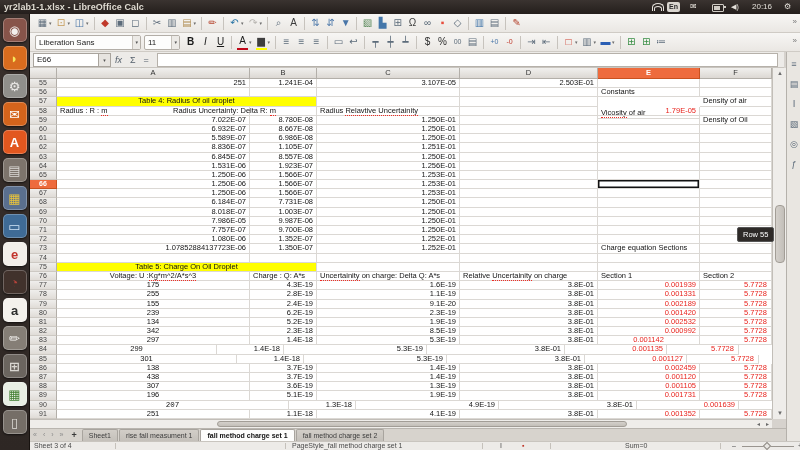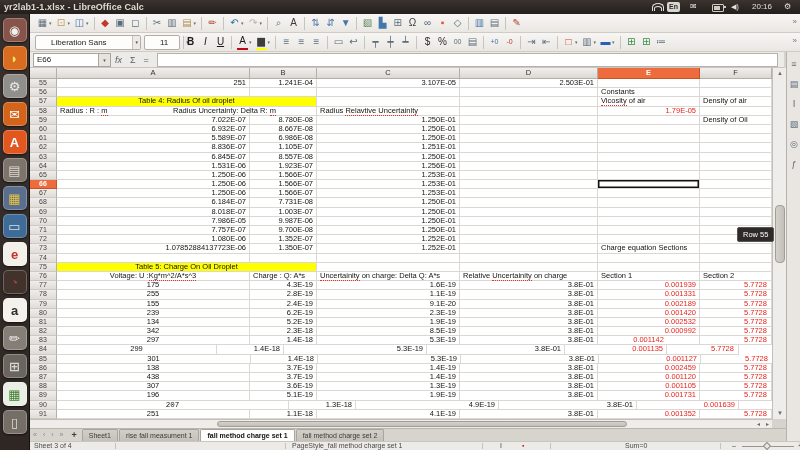--- a/index.html
+++ b/index.html
@@ -26,21 +26,21 @@
   
   .tbar{position:absolute;left:30px;width:770px;height:19px;background:linear-gradient(#f7f6f4,#eae7e3);
     border-bottom:1px solid #cfcbc5;display:flex;align-items:center;padding-left:5px;box-sizing:border-box;z-index:5;}
   #tb1{top:14px;} #tb2{top:33px;}
   .tbtn{display:inline-flex;align-items:center;height:15px;padding:0 1px;margin:0 1px;border-radius:2px;}
   .g{display:inline-block;min-width:11px;text-align:center;font-size:10px;line-height:14px;color:#5d6c7b;}
   .dd{font-size:5px;color:#6d6d6d;margin-left:1px;}
   .tsep{display:inline-block;width:1px;height:13px;background:#c7c3bd;margin:0 3px;}
   .combo{display:inline-flex;align-items:center;background:#fdfdfc;border:1px solid #b3aea7;
     height:13px;font-size:8px;color:#222;margin-right:3px;border-radius:2px;}
-  .combo .cval{padding:0 15px;white-space:nowrap;}
+  .combo .cval{padding:0 3px;white-space:nowrap;}
   .combo .carr{font-size:5px;color:#555;border-left:1px solid #c6c2bb;background:#eceae6;
     height:100%;display:flex;align-items:center;padding:0 2px;}
   .ovf{position:absolute;right:3px;top:3px;font-size:8px;color:#777;}
   
   #fbar{position:absolute;left:30px;top:52px;width:754px;height:16px;background:#edebe8;
     border-bottom:1px solid #c9c5bf;display:flex;align-items:center;padding-left:3px;box-sizing:border-box;}
   #namebox{width:58px;height:12px;background:#fff;border:1px solid #a9a49d;font-size:8px;
     line-height:12px;padding:0 3px;color:#222;}
   #namearr{width:11px;height:12px;border:1px solid #a9a49d;border-left:none;background:#e7e4e0;
     font-size:5px;display:flex;align-items:center;justify-content:center;color:#555;}
@@ -418,21 +418,21 @@
         <div class="cell" style="width: 143px;"></div>
         <div class="cell" style="width: 138px;"></div>
         <div class="cell al-l" style="width: 102px;"><span class="tx">Constants</span></div>
         <div class="cell" style="width: 72px;"></div>
       </div>
       <div class="grow">
         <div class="rhd">57</div>
         <div class="cell yellow" style="width: 260px;"><span class="tx">Table 4: Radius Of oil droplet</span></div>
         <div class="cell" style="width: 143px;"></div>
         <div class="cell" style="width: 138px;"></div>
-        <div class="cell al-l" style="width: 102px;"><span class="tx"><span class="fl">Vicosity</span><span> of air</span></span></div>
+        <div class="cell al-l" style="width: 102px; margin-top: 12px;"><span class="tx"><span class="fl">Vicosity</span><span> of air</span></span></div>
         <div class="cell al-l" style="width: 72px;"><span class="tx">Density of air</span></div>
       </div>
       <div class="grow">
         <div class="rhd">58</div>
         <div class="cell al-l" style="width: 193px;"><span class="tx"><span>Radius : R : </span><span class="fl">m</span></span></div>
         <div class="cell al-l" style="width: 67px;"><span class="tx" style="margin-left: -80px;"><span>Radius Uncertainty: Delta R: </span><span class="fl">m</span></span></div>
         <div class="cell al-l" style="width: 143px;"><span class="tx"><span>Radius </span><span class="fl">Relavtive Uncertainity</span></span></div>
         <div class="cell" style="width: 138px;"></div>
         <div class="cell al-r red" style="width: 102px;"><span class="tx">1.79E-05</span></div>
         <div class="cell" style="width: 72px;"></div>
@@ -665,21 +665,21 @@
         <div class="rhd">84</div>
         <div class="cell al-c" style="width: 160px;"><span class="tx">299</span></div>
         <div class="cell al-r" style="width: 67px;"><span class="tx">1.4E-18</span></div>
         <div class="cell al-r" style="width: 143px;"><span class="tx">5.3E-19</span></div>
         <div class="cell al-r" style="width: 138px;"><span class="tx">3.8E-01</span></div>
         <div class="cell al-r red" style="width: 102px;"><span class="tx">0.001135</span></div>
         <div class="cell al-l red clip" style="width: 72px; padding-left: 44px;"><span class="tx">5.7728</span></div>
       </div>
       <div class="grow">
         <div class="rhd">85</div>
-        <div class="cell al-c" style="width: 194px;"><span class="tx">301</span></div>
+        <div class="cell al-c" style="width: 180px;"><span class="tx">301</span></div>
         <div class="cell al-r" style="width: 67px;"><span class="tx">1.4E-18</span></div>
         <div class="cell al-r" style="width: 143px;"><span class="tx">5.3E-19</span></div>
         <div class="cell al-r" style="width: 138px;"><span class="tx">3.8E-01</span></div>
         <div class="cell al-r red" style="width: 102px;"><span class="tx">0.001127</span></div>
         <div class="cell al-l red clip" style="width: 72px; padding-left: 44px;"><span class="tx">5.7728</span></div>
       </div>
       <div class="grow">
         <div class="rhd">86</div>
         <div class="cell al-c" style="width: 193px;"><span class="tx">138</span></div>
         <div class="cell al-r" style="width: 67px;"><span class="tx">3.7E-19</span></div>

